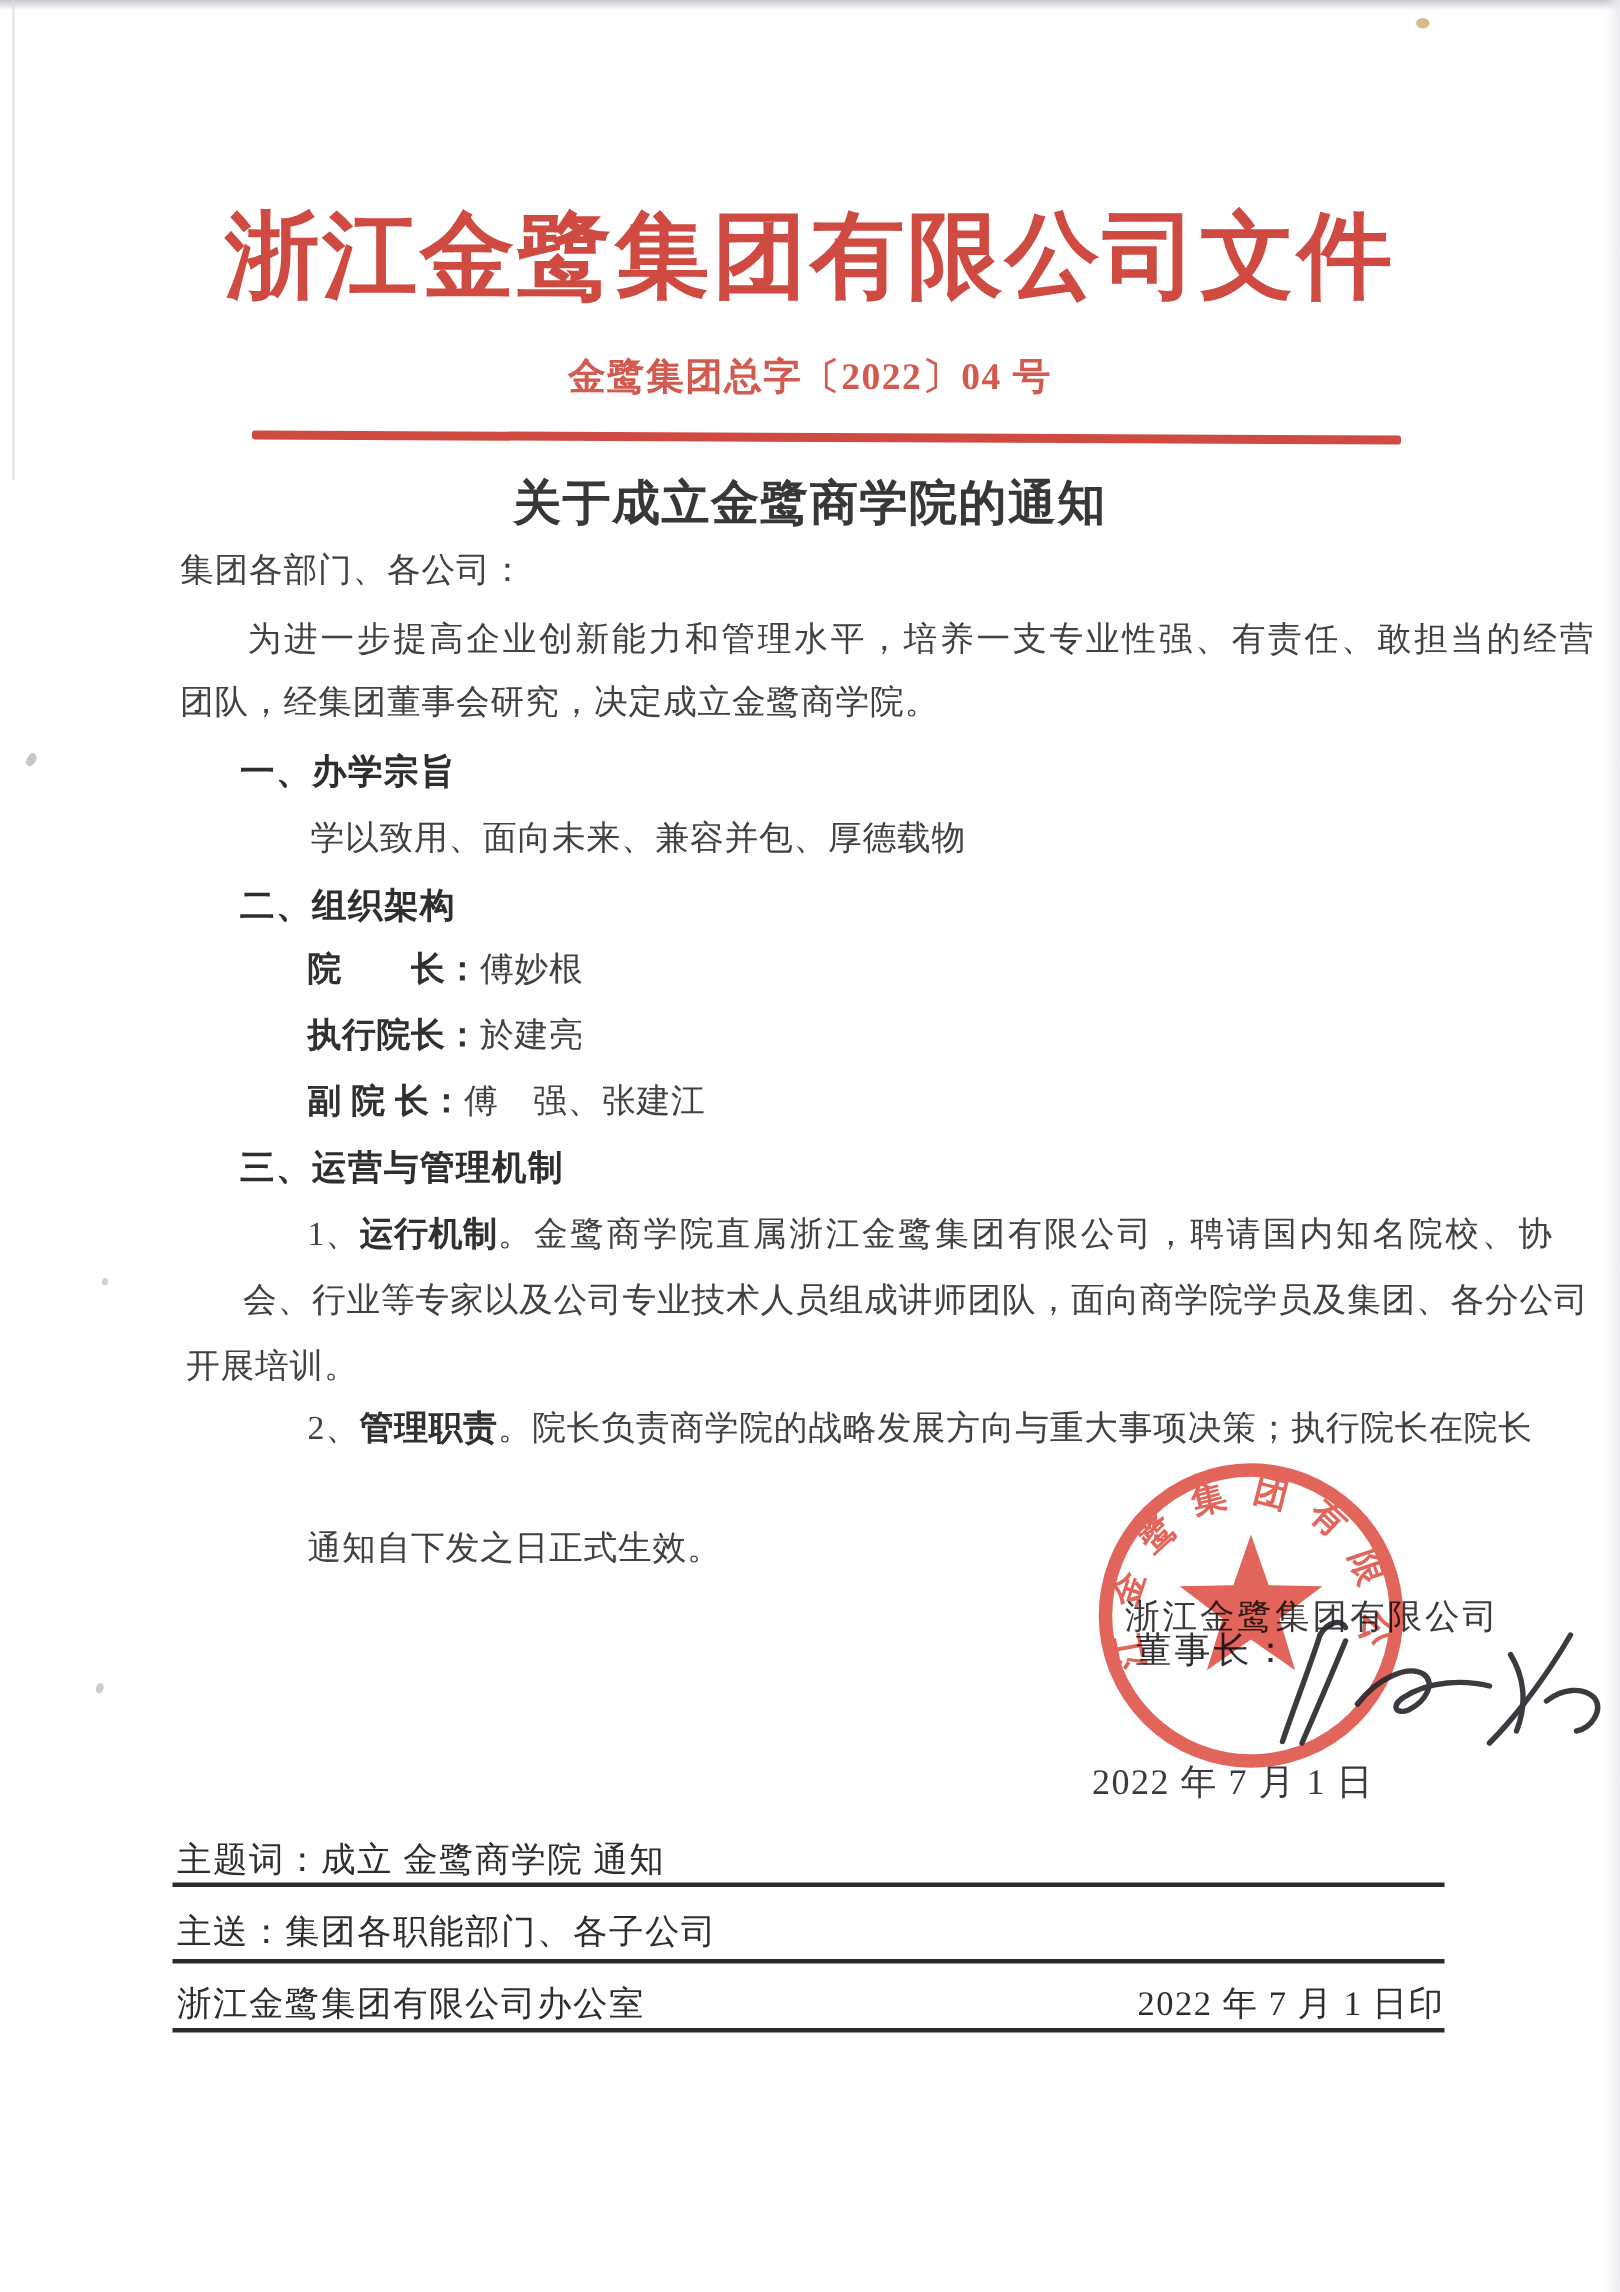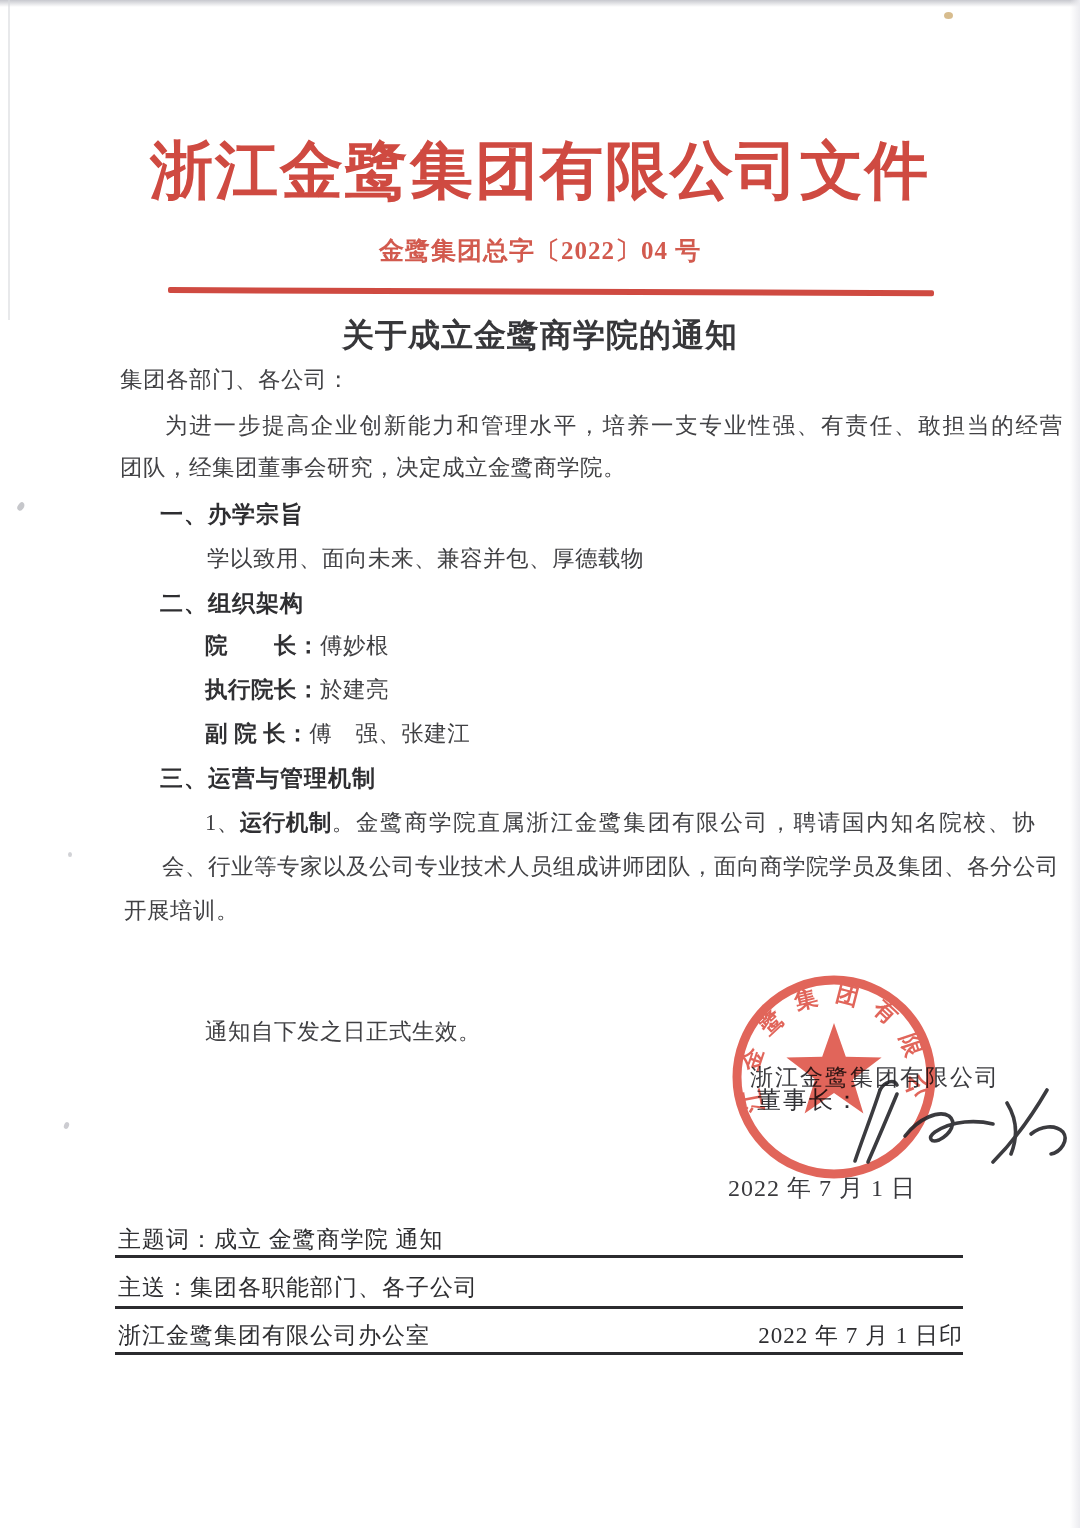--- a/index.html
+++ b/index.html
@@ -95,20 +95,21 @@
   <div class="abs body-line" style="left:205px;top:630px;"><span class="bold">院　　长：</span><span>傅妙根</span></div>
   <div class="abs body-line" style="left:205px;top:674px;"><span class="bold">执行院长：</span><span>於建亮</span></div>
   <div class="abs body-line" style="left:205px;top:718px;"><span class="bold">副 院 长：</span><span>傅　强、张建江</span></div>
 
   <div class="abs heading" style="left:160px;top:763px;">三、运营与管理机制</div>
 
   <div class="abs body-line" style="left:205px;top:807px;"><span>1、</span><span class="bold">运行机制</span><span class="ls15">。金鹭商学院直属浙江金鹭集团有限公司，聘请国内知名院校、协</span></div>
   <div class="abs body-line" style="left:120px;top:851px;margin-left:42px;">会、行业等专家以及公司专业技术人员组成讲师团队，面向商学院学员及集团、各分公司</div>
   <div class="abs body-line" style="left:124px;top:895px;">开展培训。</div>
 
+  <div class="abs body-line" style="left:205px;top:936px;"><span>2、</span><span class="bold">管理职责</span><span>。院长负责商学院的战略发展方向与重大事项决策；执行院长在院长</span></div>
 
   <div class="abs body-line" style="left:205px;top:1016px;">通知自下发之日正式生效。</div>
 
   <div class="abs sign-company">浙江金鹭集团有限公司</div>
   <div class="abs sign-role">董事长：</div>
   <div class="abs sign-date">2022 年 7 月 1 日</div>
 
   <svg class="seal" width="228" height="222" viewBox="-114 -111 228 222">
     <circle r="97" cx="0" cy="0" fill="none" stroke="#dd4f43" stroke-width="9"></circle>
     <path id="sealArc" d="M -60,48 A 76,76 0 1 1 60,48" fill="none"></path>

